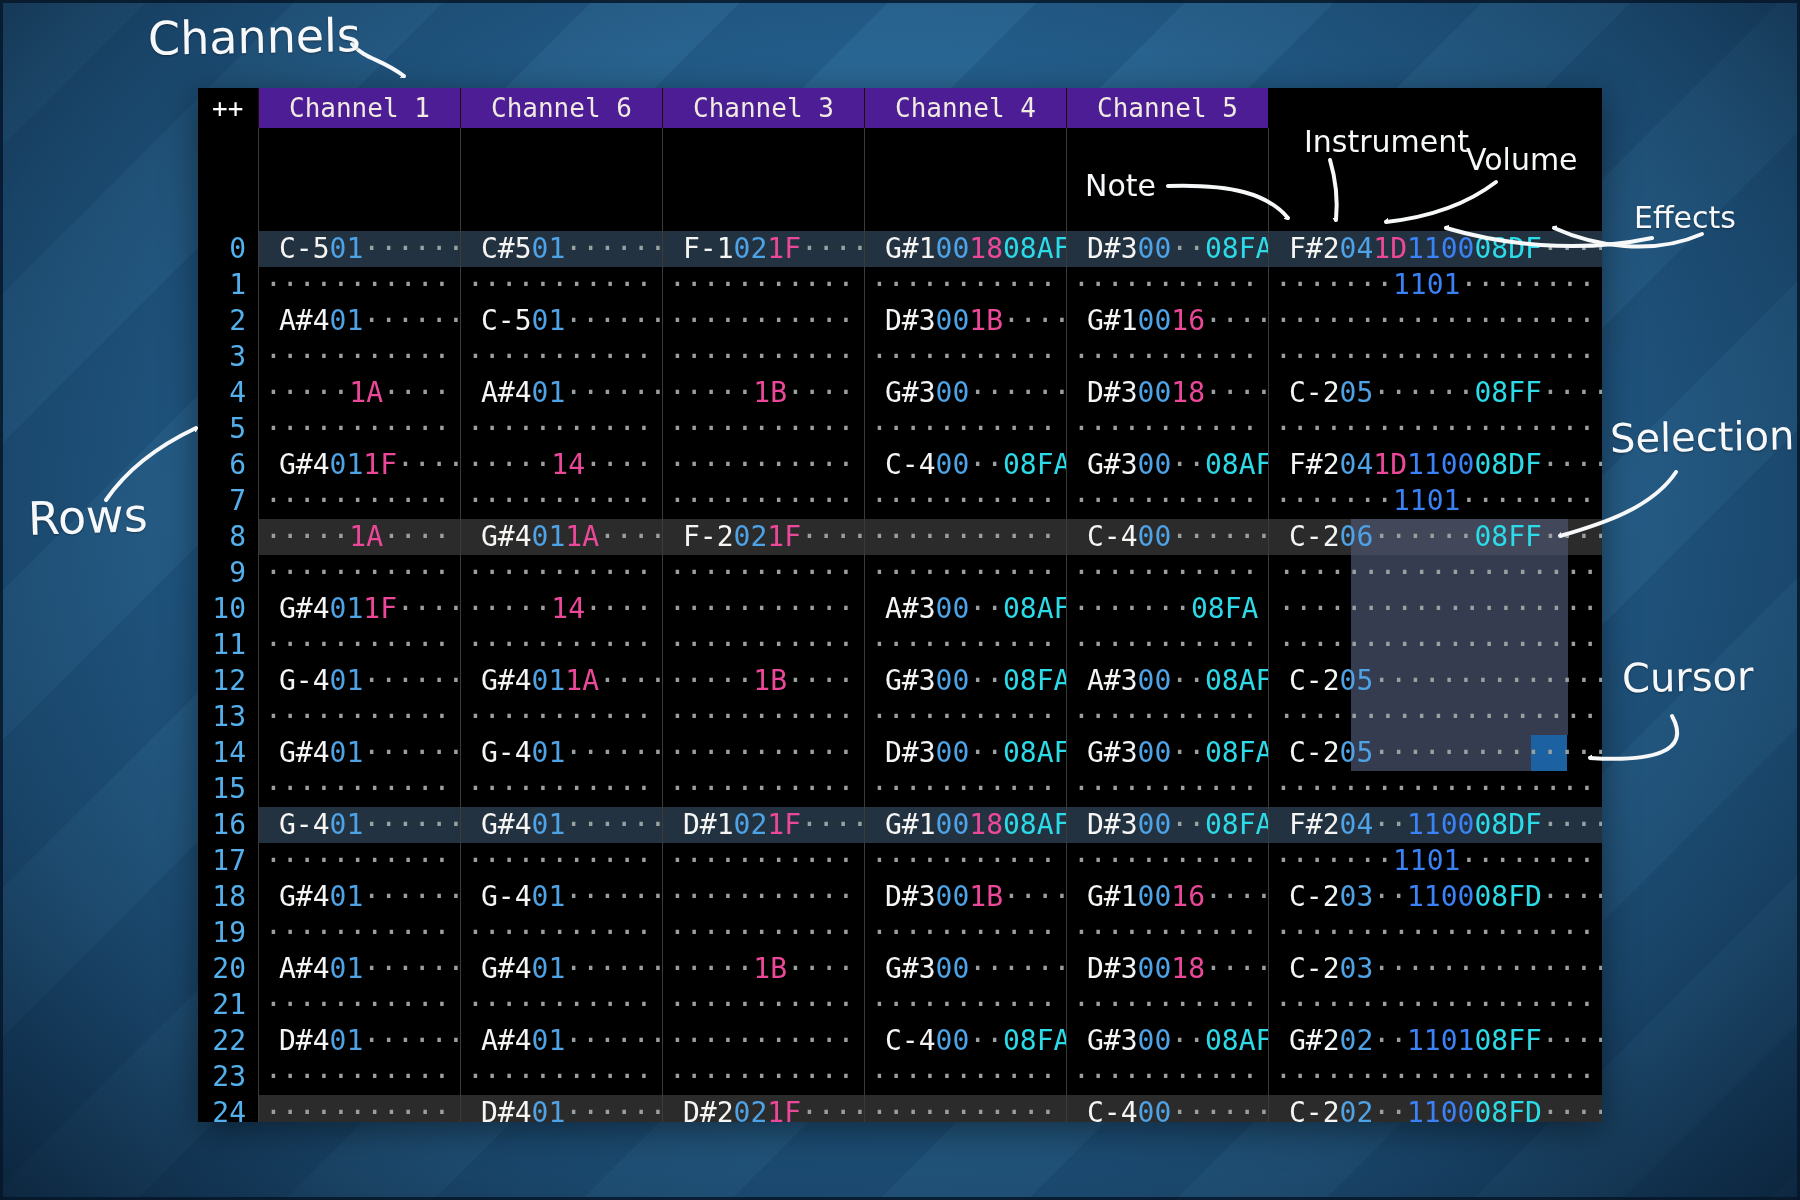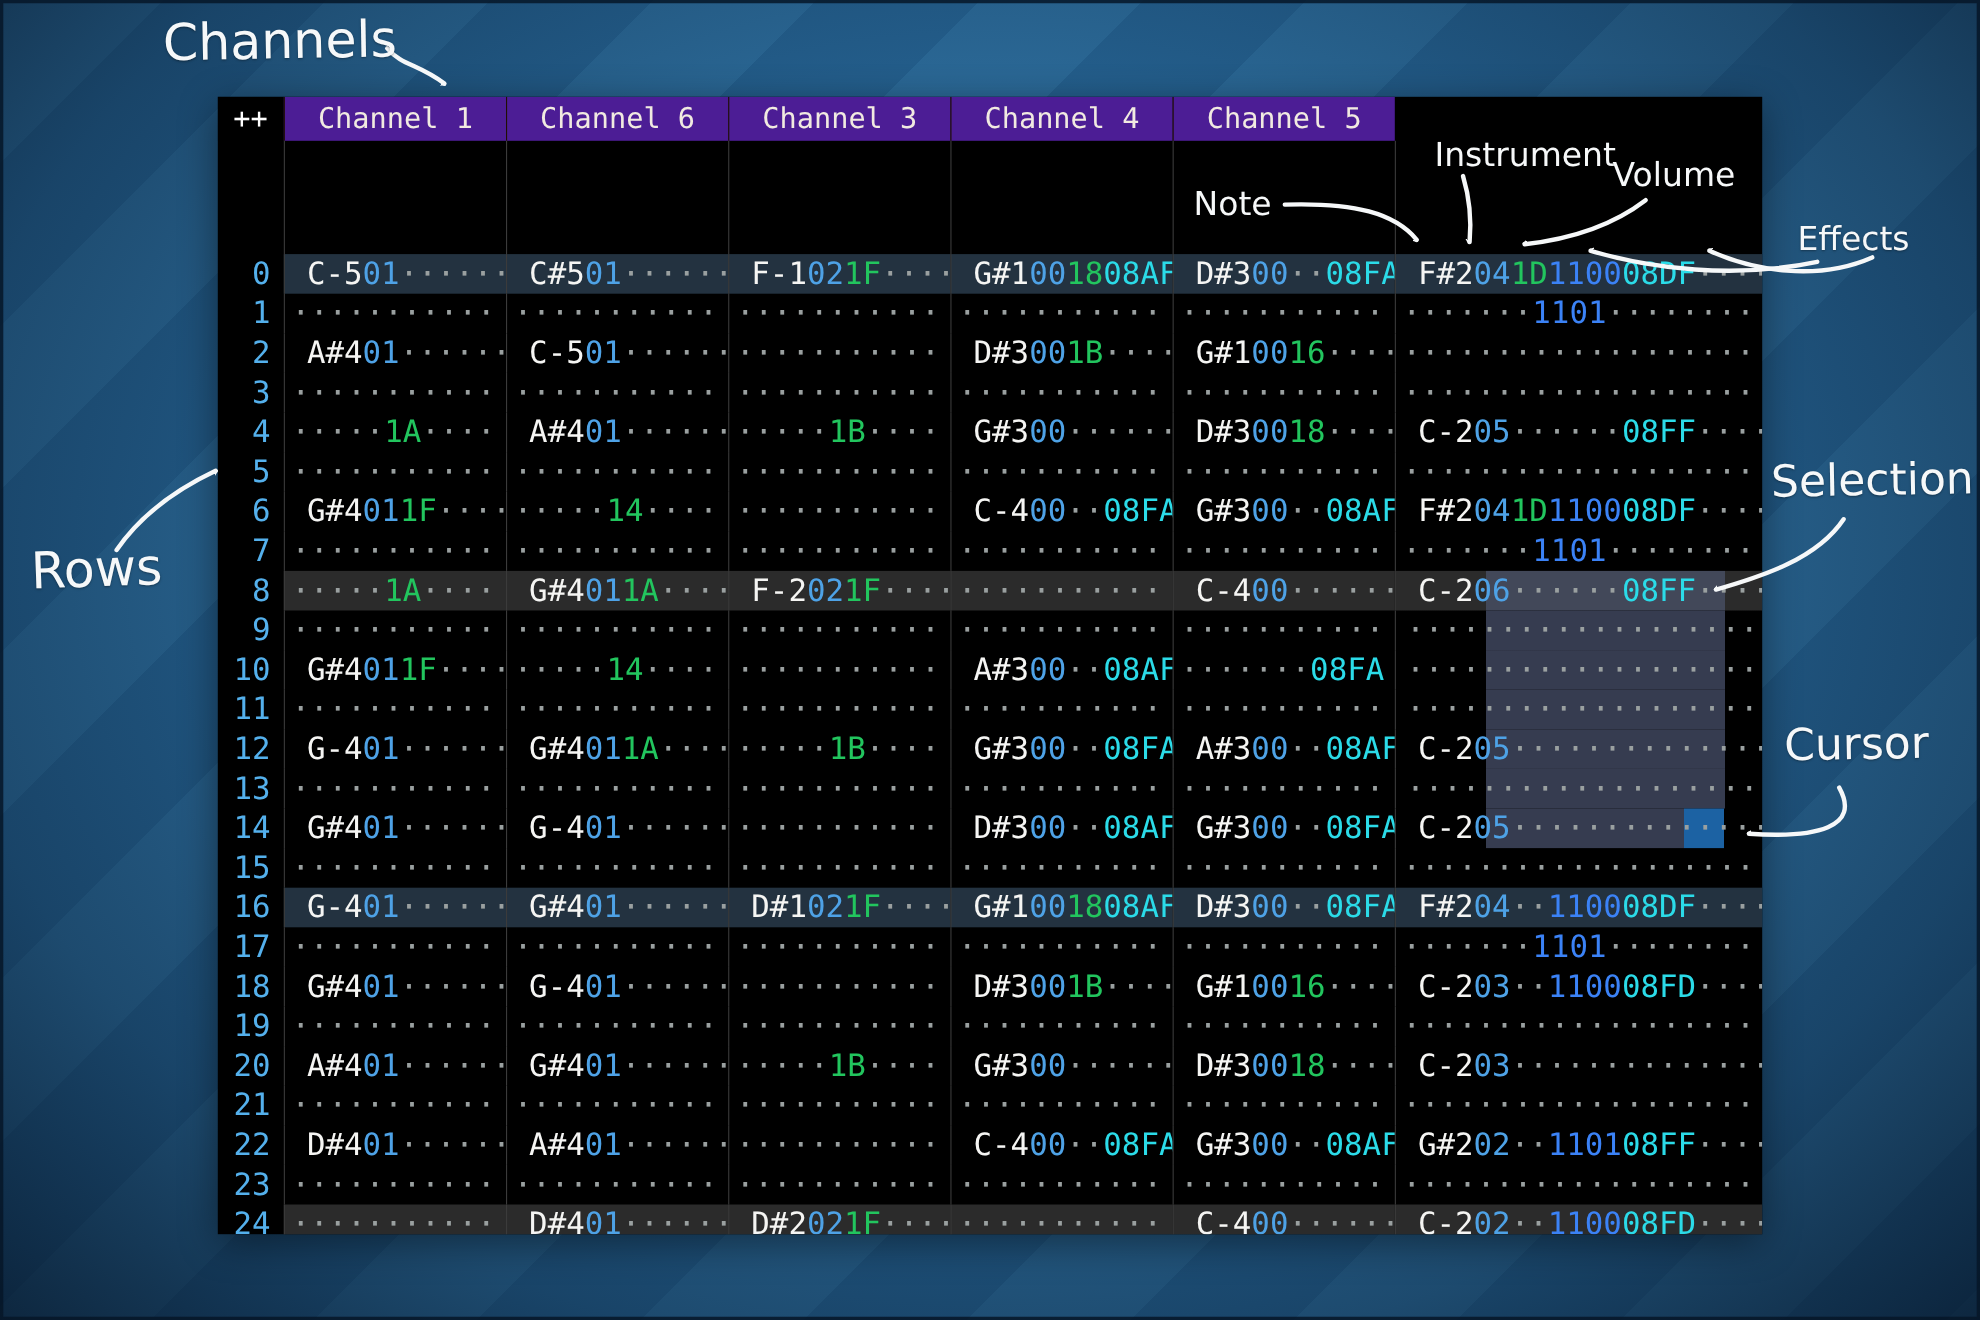--- a/index.html
+++ b/index.html
@@ -39,21 +39,21 @@
   .pcell{width:202px;border-left:1px solid #3b3b3b;padding-left:6px;box-sizing:border-box;overflow:hidden;}
   .pcell.c6{width:334px;}
   
   .pcell.sel{background:linear-gradient(90deg,rgba(0,0,0,0) 0 82px,#363c50 82px 299px,rgba(0,0,0,0) 299px) !important;text-align:center;}
   .prow.hl8 .pcell.sel{background:linear-gradient(90deg,#2b2b2b 0 82px,#424859 82px 299px,#2b2b2b 299px) !important;}
   .pcell.selcur{background:linear-gradient(90deg,rgba(0,0,0,0) 0 82px,#363c50 82px 262px,#1c62a3 262px 298px,rgba(0,0,0,0) 298px) !important;}
 
   
   .n{color:#f5f5f3;margin-left:14px;}           
   .i{color:#4ea2e6;}           
-  .v{color:#22c55e;}           
+  .v{color:#ec4899;}           
   .e{color:#3b82f6;}           
   .c{color:#2bdbe8;}           
   .d{color:#9aa0a0;}           
 
   
   .ann{
     position:absolute;color:#f6f8f9;z-index:6;
     font-family:"DejaVu Sans",sans-serif;white-space:nowrap;
     text-shadow:0 1px 2px rgba(0,0,0,.35);
   }

